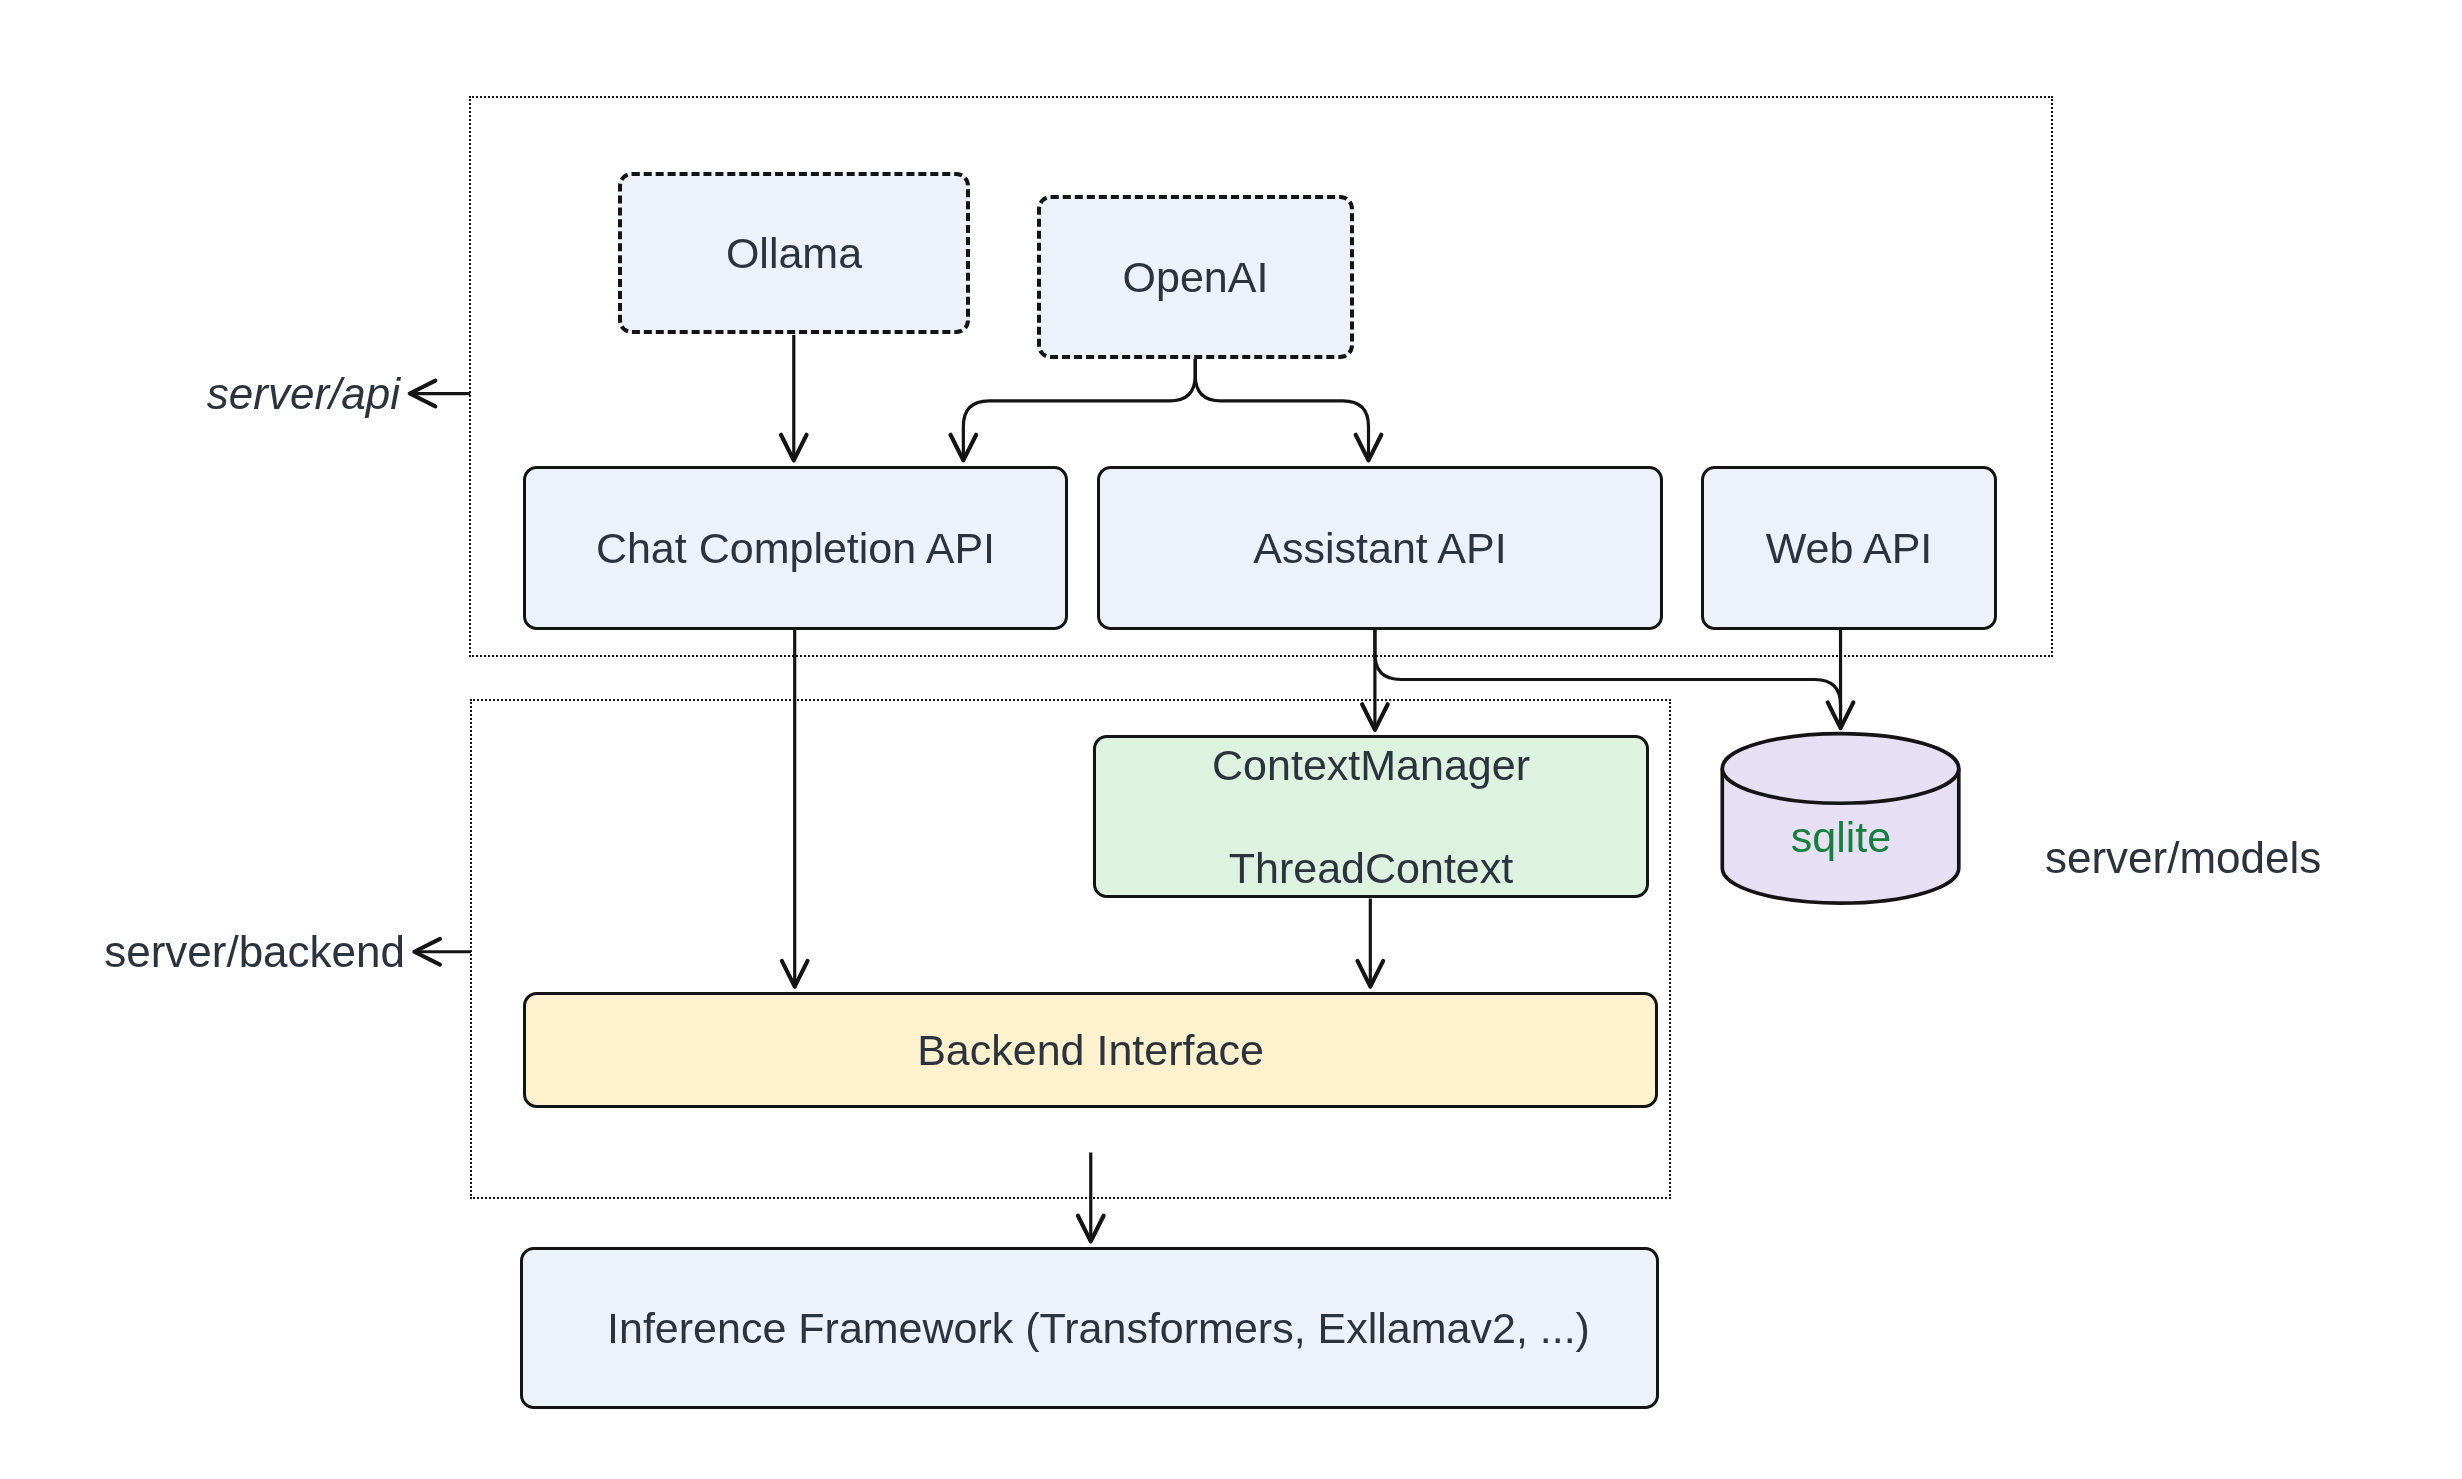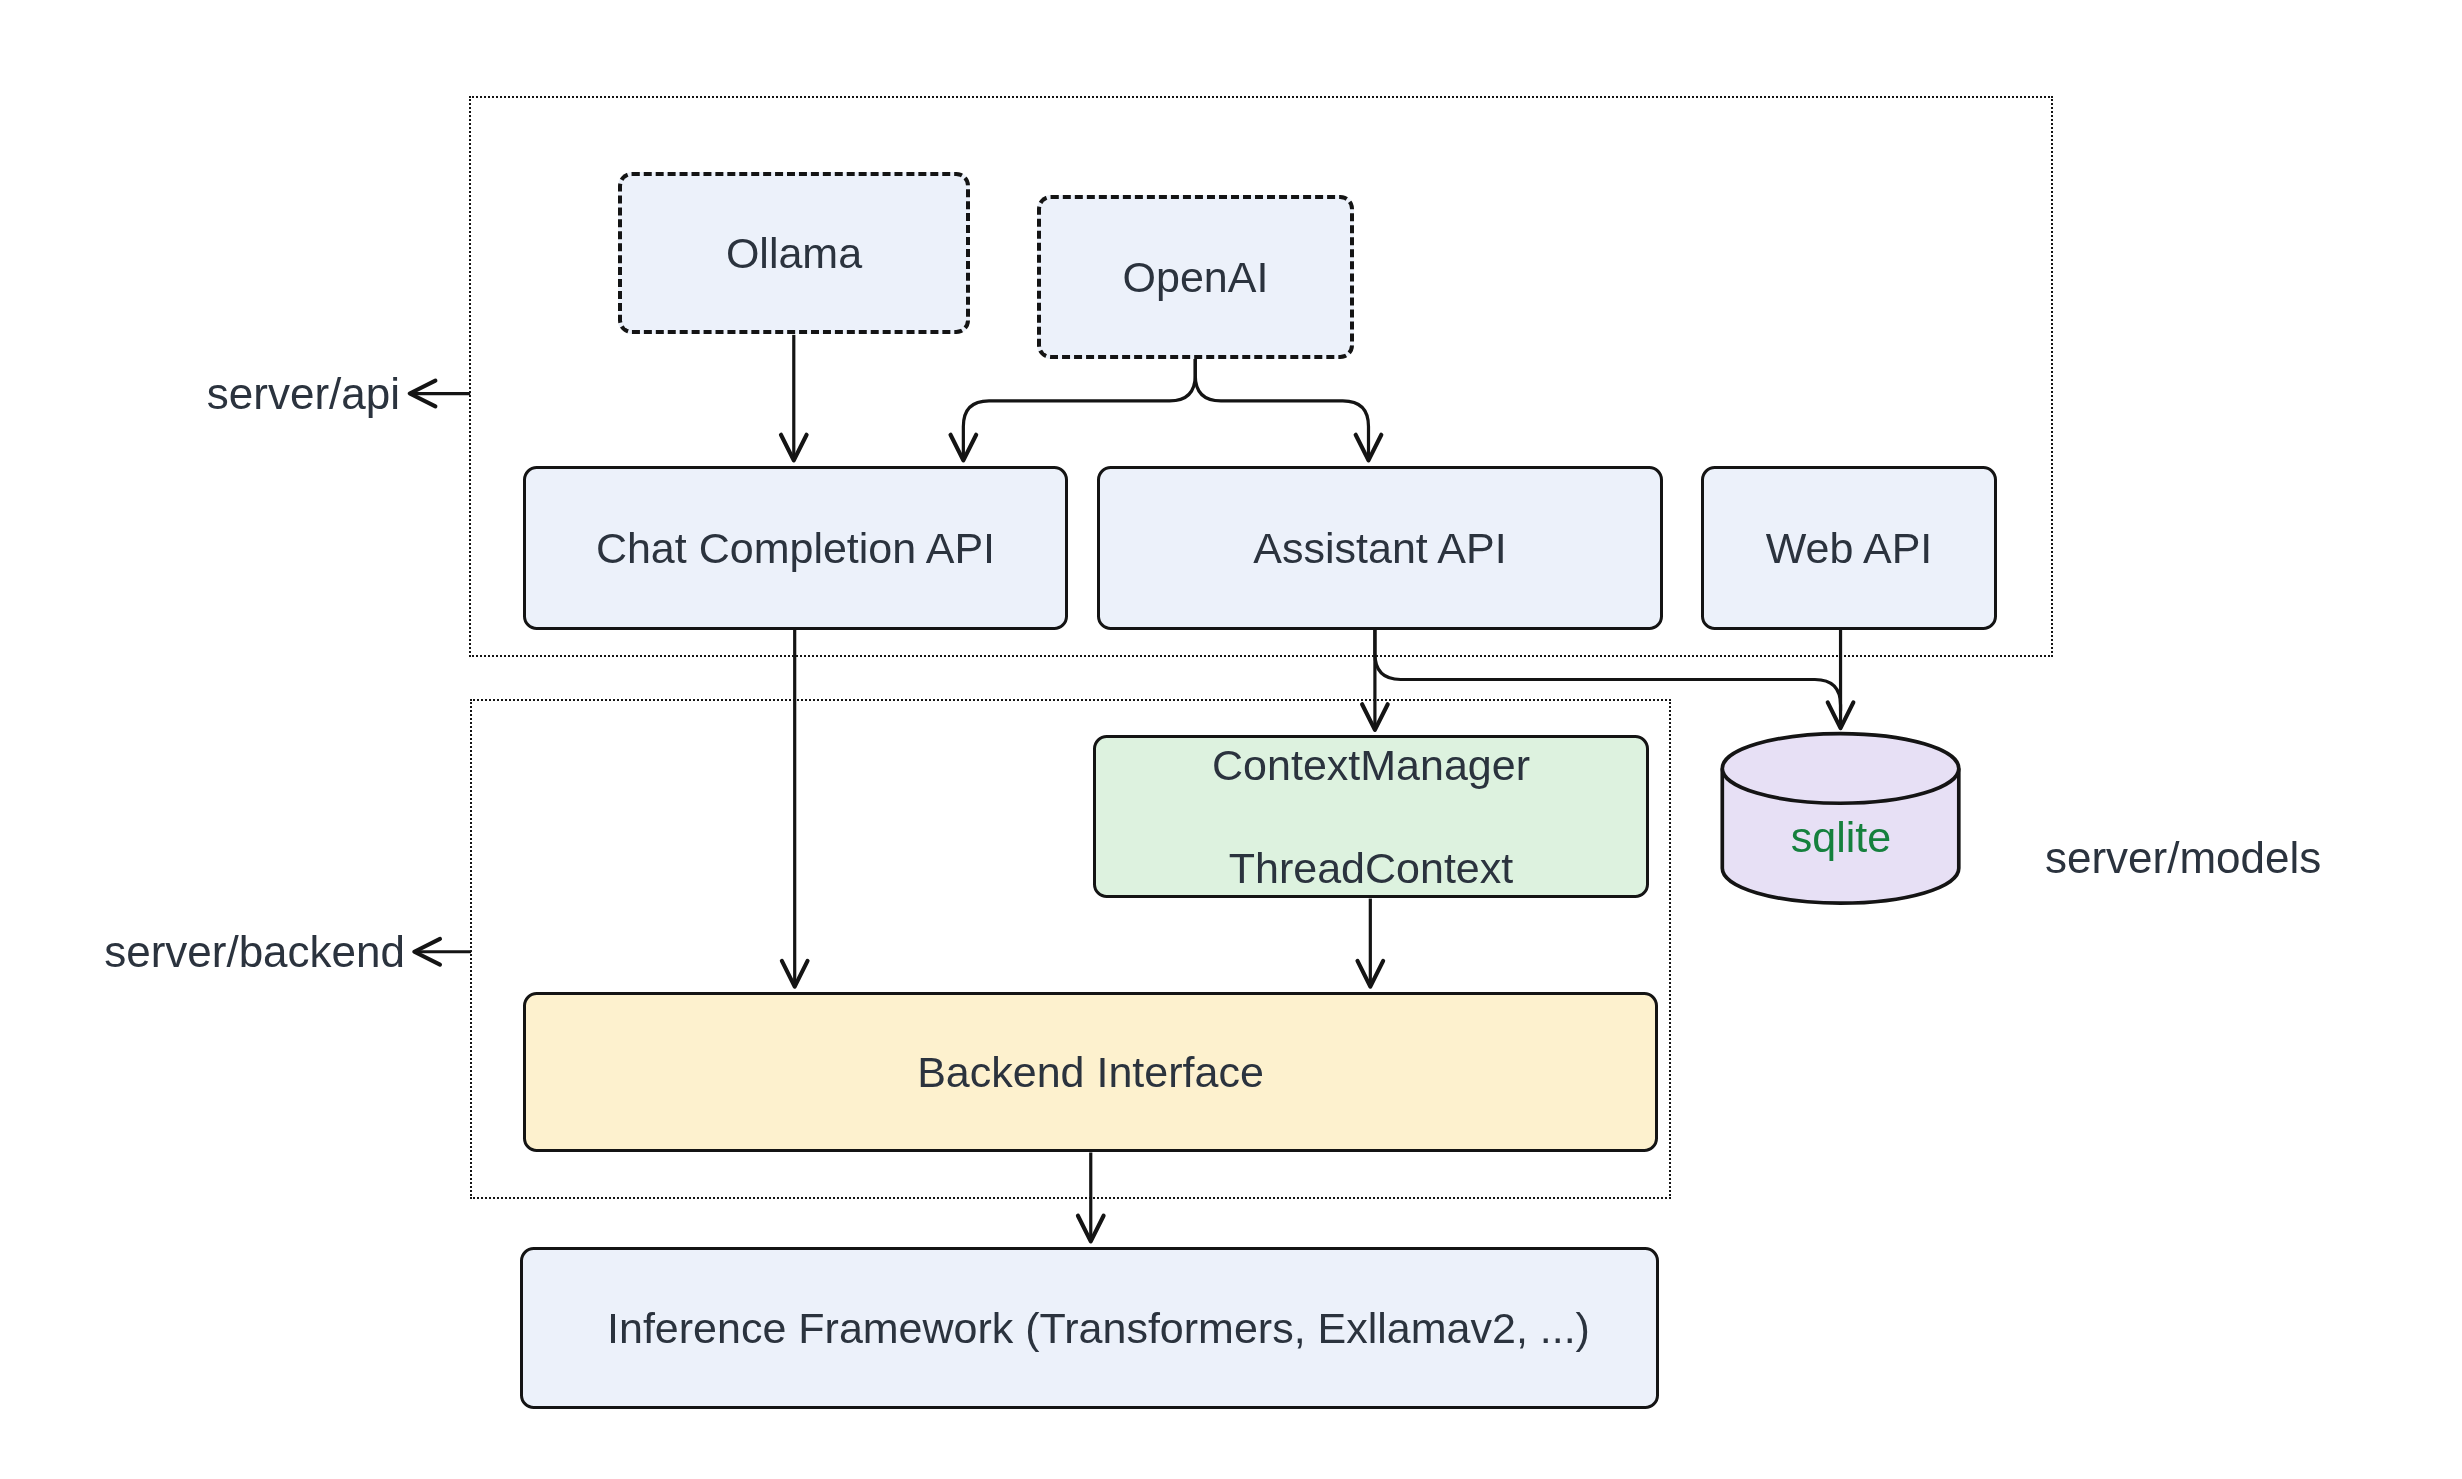--- a/index.html
+++ b/index.html
@@ -31,29 +31,29 @@
     color:#2b333e;
     background:#ecf1fa;
   }
   .node.dashed{border-style:dashed;border-width:4.6px;}
   .n-ollama{left:618px;top:172px;width:352px;height:162px;}
   .n-openai{left:1037px;top:172px;width:317px;height:164px;margin-top:23px;}
   .n-chat{left:523px;top:466px;width:545px;height:164px;}
   .n-assistant{left:1097px;top:466px;width:566px;height:164px;}
   .n-web{left:1701px;top:466px;width:296px;height:164px;}
   .n-context{left:1093px;top:735px;width:556px;height:163px;background:#ddf2df;flex-direction:column;gap:40px;}
-  .n-backendif{left:523px;top:992px;width:1135px;height:160px;background:#fdf1ce;}
+  .n-backendif{left:523px;top:992px;width:1135px;height:116px;background:#fdf1ce;}
   .n-inference{left:520px;top:1247px;width:1139px;height:162px;padding-left:18px;}
   .side-label{
     position:absolute;
     font-size:44px;line-height:53px;
     color:#2b333e;
     white-space:nowrap;
   }
-  .l-api{left:165px;top:367px;width:235px;text-align:right;}
+  .l-api{left:165px;top:367px;width:235px;text-align:right;font-style:italic;}
   .l-backend{left:73px;top:925px;width:332px;text-align:right;}
   .l-models{left:2045px;top:796px;width:385px;text-align:left;margin-top:35px;}
   .sqlite-label{
     position:absolute;
     left:1721px;top:809px;width:240px;height:57px;
     line-height:57px;text-align:center;
     font-size:43px;color:#15803d;
   }
   svg{display:block;}
 </style>

